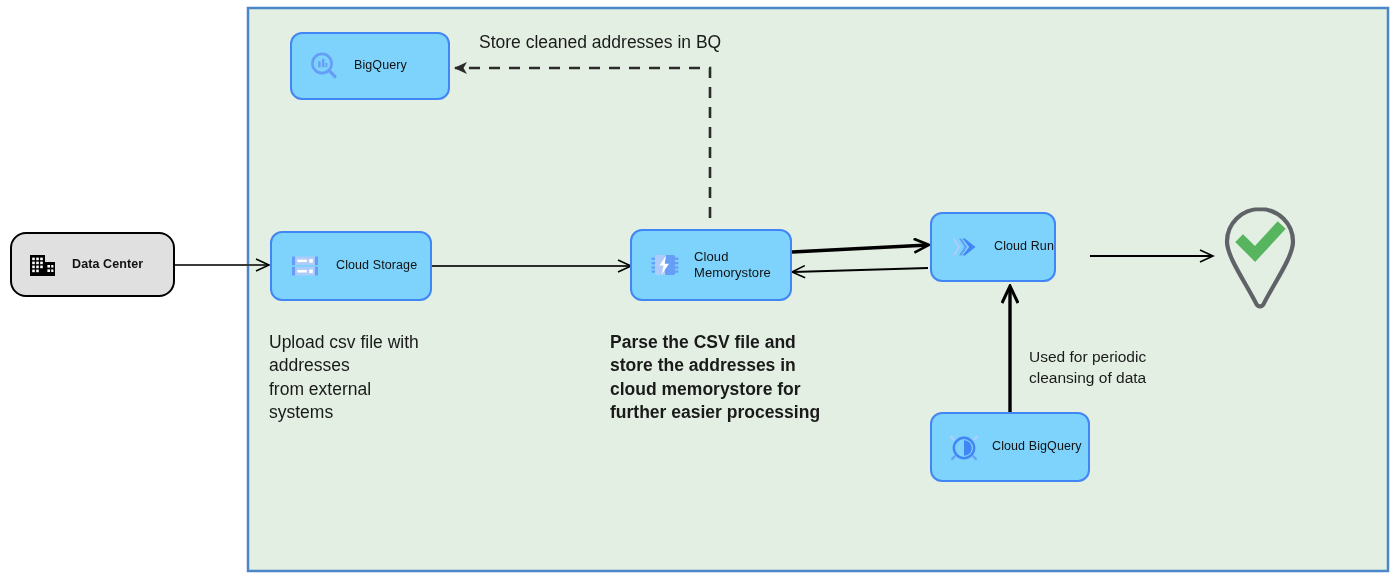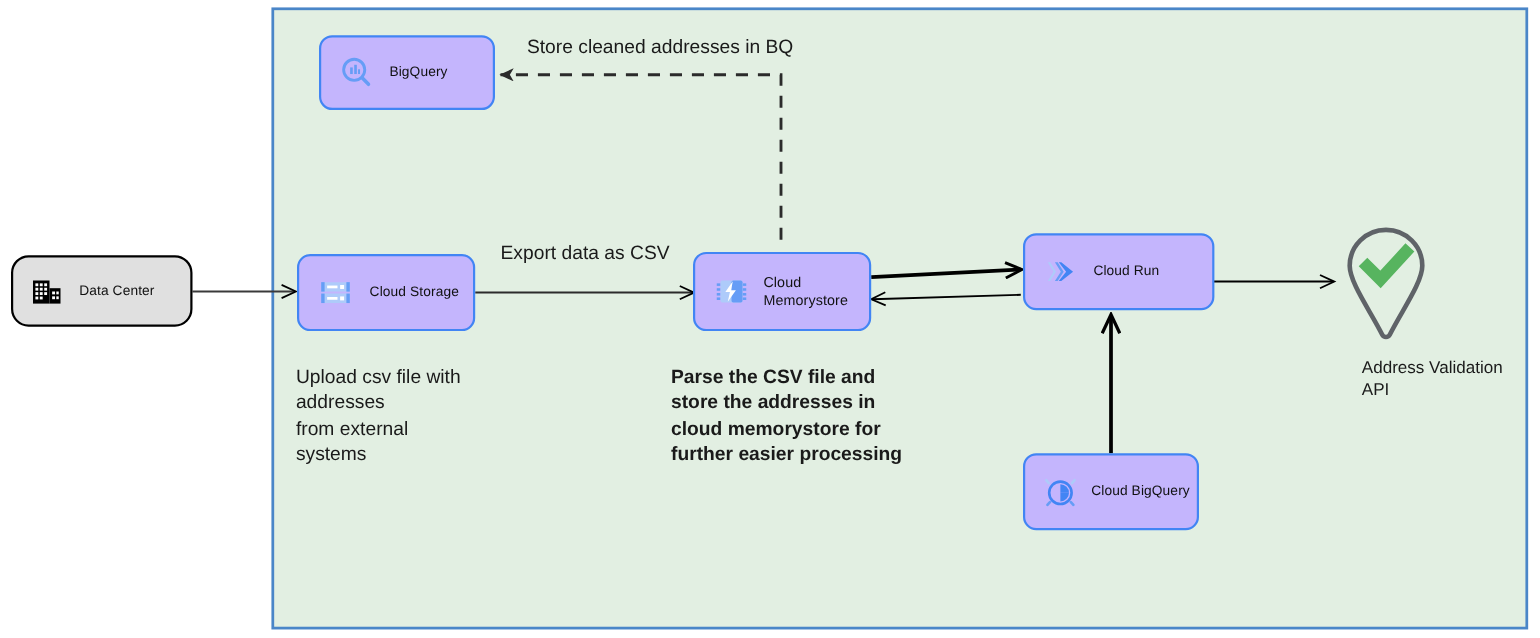--- a/index.html
+++ b/index.html
@@ -26,27 +26,28 @@
     pointer-events: none;
   }
   .node {
     position: absolute;
     box-sizing: border-box;
     display: flex;
     align-items: center;
     border-radius: 12px;
   }
   .gcp-node {
-    background: #c4b5fd;
+    background: #7dd3fc;
     border: 2px solid #4285f4;
   }
   .onprem-node {
     background: #e0e0e0;
     border: 2px solid #000000;
     border-radius: 16px;
+    font-weight: bold;
   }
   .node-icon {
     flex: 0 0 auto;
     display: flex;
     align-items: center;
     justify-content: center;
   }
   .node-label {
     font-size: 12.5px;
     color: #111111;
@@ -185,21 +186,21 @@
         </g>
         <rect x="5" y="5" width="20" height="20" rx="1.6" fill="#aecbfa"></rect>
         <rect x="15" y="5" width="10" height="20" rx="1.6" fill="#669df6"></rect>
         <path d="M16.2,5.6 L9.4,15.4 L13.6,15.4 L11.6,24.4 L19,13.8 L14.6,13.8 Z" fill="#ffffff"></path>
       </svg>
     </span>
     <span class="node-label big">Cloud
 Memorystore</span>
   </div>
 
-  <div class="node gcp-node" style="left:930px; top:212px; width:174px; height:70px; padding-left:16px; gap:14px;">
+  <div class="node gcp-node" style="left:930px; top:212px; width:126px; height:70px; padding-left:16px; gap:14px;">
     <span class="node-icon">
       <svg width="32" height="32" viewBox="0 0 32 32">
         <path d="M4.5,7.5 L6.8,7.5 L12,16 L6.8,24.5 L4.5,24.5 L9.7,16 Z" fill="#aecbfa"></path>
         <path d="M11,7.5 L13.5,7.5 L19,16 L13.5,24.5 L11,24.5 L16.4,16 Z" fill="#669df6"></path>
         <path d="M14.5,7.5 L16.8,7.5 L27.5,16 L16.8,24.5 L14.5,24.5 L21.2,16 Z" fill="#4285f4"></path>
       </svg>
     </span>
     <span class="node-label">Cloud Run</span>
   </div>
 
@@ -215,27 +216,26 @@
     </span>
     <span class="node-label">Cloud BigQuery</span>
   </div>
 
   <div class="pin-wrap" style="left:1218px; top:205px; width:84px; height:105px;">
     <svg width="84" height="105" viewBox="0 0 84 105">
       <path d="M42,4 C23.8,4 9,18.6 9,36.6 C9,52 28,78 38.6,99.4 C39.9,102 44.1,102 45.4,99.4 C56,78 75,52 75,36.6 C75,18.6 60.2,4 42,4 Z" fill="none" stroke="#5f6368" stroke-width="4.2"></path>
       <path d="M25,37 L37,49 L60,24" fill="none" stroke="#57b45f" stroke-width="11" stroke-linecap="square" stroke-linejoin="miter"></path>
     </svg>
   </div>
-  <div class="free-text api-cap" style="left:1238px; top:325px; width:160px;">Address Validation
-API</div>
 
   <div class="free-text" style="left:479px; top:31px;">Store cleaned addresses in BQ</div>
 
-  <div class="free-text" style="left:455px; top:218px;">Export data as CSV</div>
-
+
+  <div class="free-text small" style="left:1029px; top:347px;">Used for periodic
+cleansing of data</div>
 
   <div class="free-text" style="left:269px; top:331px;">Upload csv file with
 addresses
 from external
 systems</div>
 
   <div class="free-text" style="left:610px; top:331px;font-weight:bold;">Parse the CSV file and
 store the addresses in
 cloud  memorystore for
 further easier processing</div>

